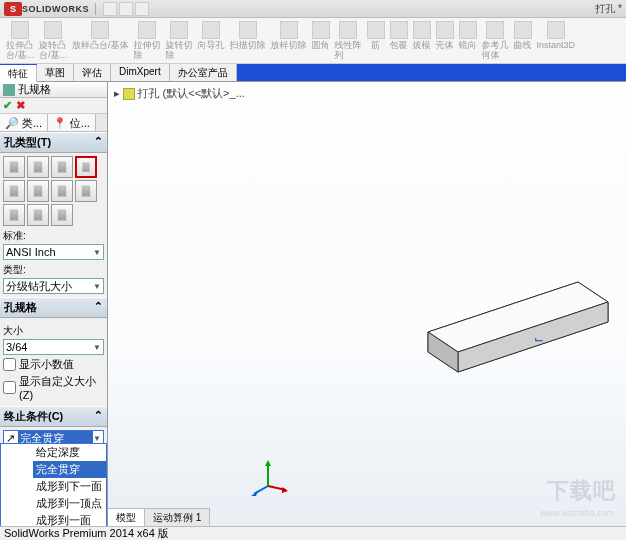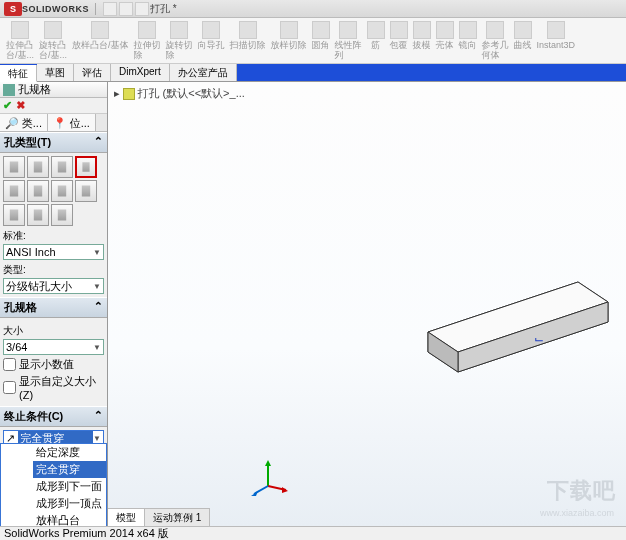--- a/index.html
+++ b/index.html
@@ -2,21 +2,21 @@
 <html><head>
 <meta charset="utf-8">
 <style>
 * { margin: 0; padding: 0; box-sizing: border-box; font-family: "Microsoft YaHei", sans-serif; font-size: 11px; }
 body { width: 626px; height: 540px; background: #fff; overflow: hidden; position: relative; }
 
 
 .titlebar { height: 18px; background: linear-gradient(#e8e8e8,#d8d8d8); display: flex; align-items: center; padding: 0 4px; border-bottom: 1px solid #bbb; }
 .sw-logo { width: 18px; height: 14px; background: #c92a2a; color: #fff; font-size: 9px; display: flex; align-items: center; justify-content: center; font-weight: bold; border-radius: 2px; }
 .sw-brand { font-size: 9px; font-weight: bold; color: #333; margin-left: 0; letter-spacing: 0.5px; }
-.titlebar-center { flex: 1; text-align: left; font-size: 10px; color: #444; }
+.titlebar-center { flex: 1; text-align: right; font-size: 10px; color: #444; }
 .qat-sep { width: 1px; height: 12px; background: #aaa; margin: 0 6px; }
 .qat-btn { width: 14px; height: 14px; margin: 0 1px; background: #eee; border: 1px solid #ccc; }
 
 
 .ribbon { height: 46px; background: #f5f5f5; border-bottom: 1px solid #ccc; display: flex; padding: 2px 4px; gap: 1px; }
 .ribbon-btn { display: flex; flex-direction: column; align-items: center; color: #999; cursor: default; padding: 1px 2px; }
 .ribbon-icon { width: 18px; height: 18px; background: #e0e0e0; border: 1px solid #ccc; margin-bottom: 1px; }
 .ribbon-label { font-size: 9px; line-height: 10px; white-space: pre; }
 
 
@@ -251,21 +251,21 @@
       <div class="pm-combo endcond-combo">
         <span style="margin-right:3px">↗</span>
         <span style="flex:1;background:#316ac5;color:#fff;padding:0 2px">完全贯穿</span>
         <span class="arrow">▼</span>
       </div>
       <div class="endcond-list" id="eclist">
           <div class="endcond-item">给定深度</div>
           <div class="endcond-item hl">完全贯穿</div>
           <div class="endcond-item">成形到下一面</div>
           <div class="endcond-item">成形到一顶点</div>
-          <div class="endcond-item">放样凸台</div>
+          <div class="endcond-item">成形到一面</div>
         </div>
     </div>
 
   </div>
 
   <div class="viewport">
     <div class="crumb">
       <span>▸</span>
       <span class="crumb-icon"></span>
       <span>打孔 (默认&lt;&lt;默认&gt;_...</span>

